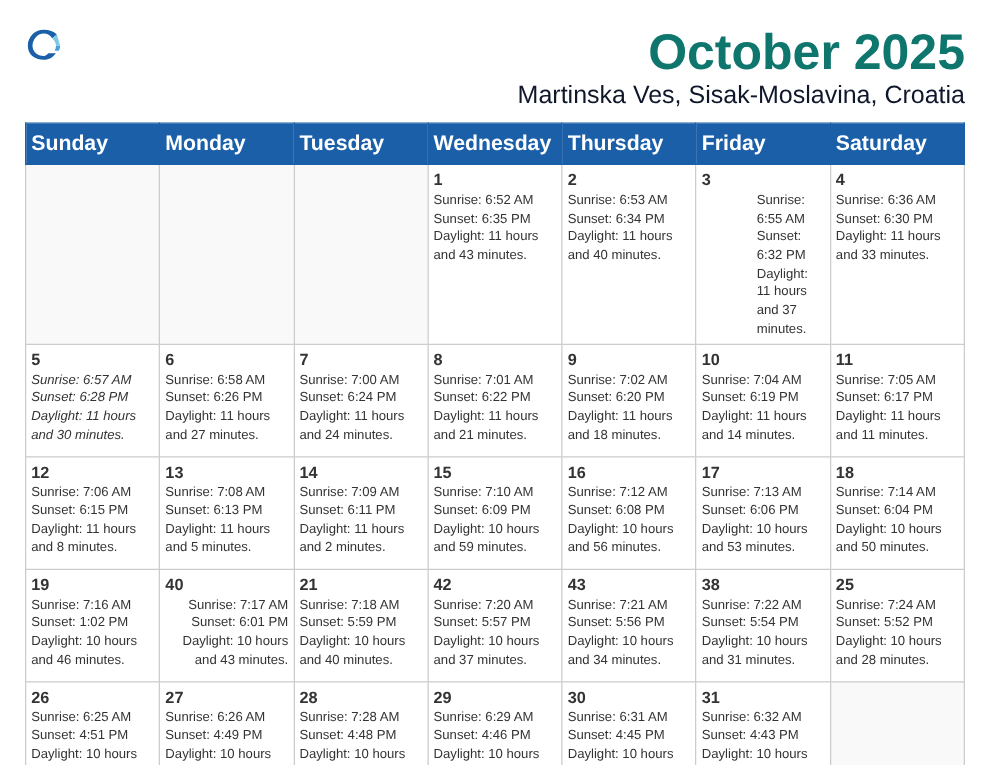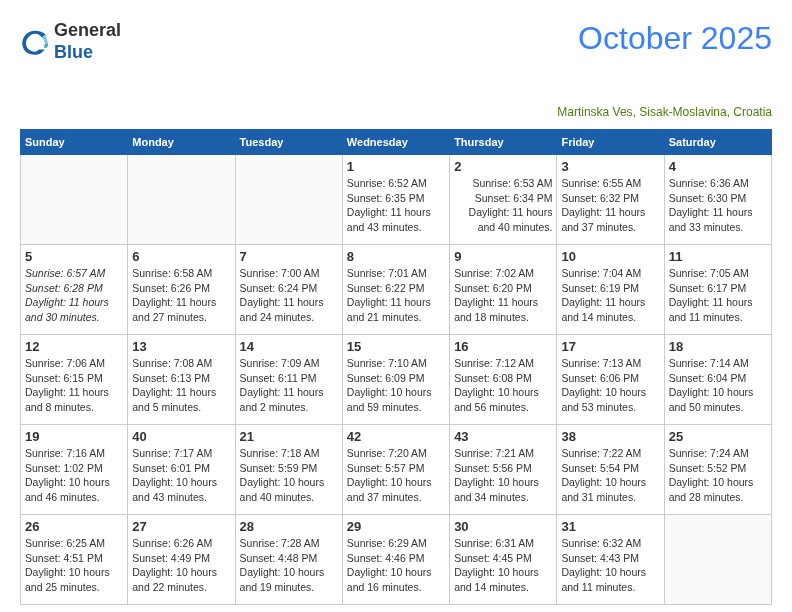--- a/index.html
+++ b/index.html
@@ -29,40 +29,39 @@
     .logo-blue { color: #1a5fa8; }
     .logo-icon {
       width: 30px;
       height: 30px;
       margin-right: 4px;
     }
     .title-area {
       text-align: right;
     }
     .month-title {
-      font-size: 32px;
-      font-weight: normal;
-      color: #3b82f6;
+      font-size: 40px;
+      font-weight: bold;
+      color: #0f766e;
     }
     .location {
-      font-size: 12px;
-      color: #4d7c0f;
-      margin-top: 48px;
+      font-size: 20px;
+      color: #0f172a;
     }
     .calendar {
       width: 100%;
       border-collapse: collapse;
       font-size: 11px;
     }
     .calendar thead th {
       background: #1a5fa8;
       color: white;
       padding: 6px 4px;
       text-align: left;
-      font-size: 11px;
+      font-size: 17px;
       font-weight: bold;
       border: 1px solid #1a5fa8;
     }
     .calendar tbody td {
       border: 1px solid #ccc;
       vertical-align: top;
       padding: 4px;
       width: calc(100% / 7);
       min-height: 80px;
     }
@@ -87,24 +86,20 @@
 </head>
 <body>
 
 <div class="header-area">
   <div class="logo">
     <svg class="logo-icon" viewBox="0 0 40 40">
       <path d="M20 5 C10 5 3 13 3 22 C3 31 10 37 20 37 C26 37 30 34 33 30 L25 30 C23 32 21.5 33 20 33 C13 33 8 28 8 22 C8 16 13 9 20 9 C24 9 27 11 29 14 L34 10 C31 7 26 5 20 5 Z" fill="#1a5fa8"></path>
       <path d="M33 22 C33 24 32.5 26 31.5 27.5 L36 27.5 C37 25.5 37.5 23.8 37.5 22 Z" fill="#4a9fd4"></path>
       <path d="M29 14 L34 10 L37.5 22 L33 22 C33 19 31.5 16.5 29 14 Z" fill="#7ec8e3"></path>
     </svg>
-    <div class="logo-text">
-      <div class="logo-general">General</div>
-      <div class="logo-blue">Blue</div>
-    </div>
   </div>
   <div class="title-area">
     <div class="month-title">October 2025</div>
     <div class="location">Martinska Ves, Sisak-Moslavina, Croatia</div>
   </div>
 </div>
 
 <table class="calendar">
   <thead>
     <tr>
@@ -124,28 +119,28 @@
         <td class="empty-cell"></td>
         <td>
           <div class="day-number">1</div>
           <div class="day-info" style="white-space: pre-line;">Sunrise: 6:52 AM
 Sunset: 6:35 PM
 Daylight: 11 hours
 and 43 minutes.</div>
         </td>
         <td>
           <div class="day-number">2</div>
-          <div class="day-info" style="white-space: pre-line; text-align: right;">Sunrise: 6:53 AM
+          <div class="day-info" style="white-space: pre-line;">Sunrise: 6:53 AM
 Sunset: 6:34 PM
 Daylight: 11 hours
 and 40 minutes.</div>
         </td>
         <td>
           <div class="day-number">3</div>
-          <div class="day-info" style="white-space: pre-line;">Sunrise: 6:55 AM
+          <div class="day-info" style="white-space: pre-line; margin-left: 44px;">Sunrise: 6:55 AM
 Sunset: 6:32 PM
 Daylight: 11 hours
 and 37 minutes.</div>
         </td>
         <td>
           <div class="day-number">4</div>
           <div class="day-info" style="white-space: pre-line;">Sunrise: 6:36 AM
 Sunset: 6:30 PM
 Daylight: 11 hours
 and 33 minutes.</div>
@@ -256,21 +251,21 @@
       <tr class="week-row">
         <td>
           <div class="day-number">19</div>
           <div class="day-info" style="white-space: pre-line;">Sunrise: 7:16 AM
 Sunset: 1:02 PM
 Daylight: 10 hours
 and 46 minutes.</div>
         </td>
         <td>
           <div class="day-number">40</div>
-          <div class="day-info" style="white-space: pre-line;">Sunrise: 7:17 AM
+          <div class="day-info" style="white-space: pre-line; text-align: right;">Sunrise: 7:17 AM
 Sunset: 6:01 PM
 Daylight: 10 hours
 and 43 minutes.</div>
         </td>
         <td>
           <div class="day-number">21</div>
           <div class="day-info" style="white-space: pre-line;">Sunrise: 7:18 AM
 Sunset: 5:59 PM
 Daylight: 10 hours
 and 40 minutes.</div>

